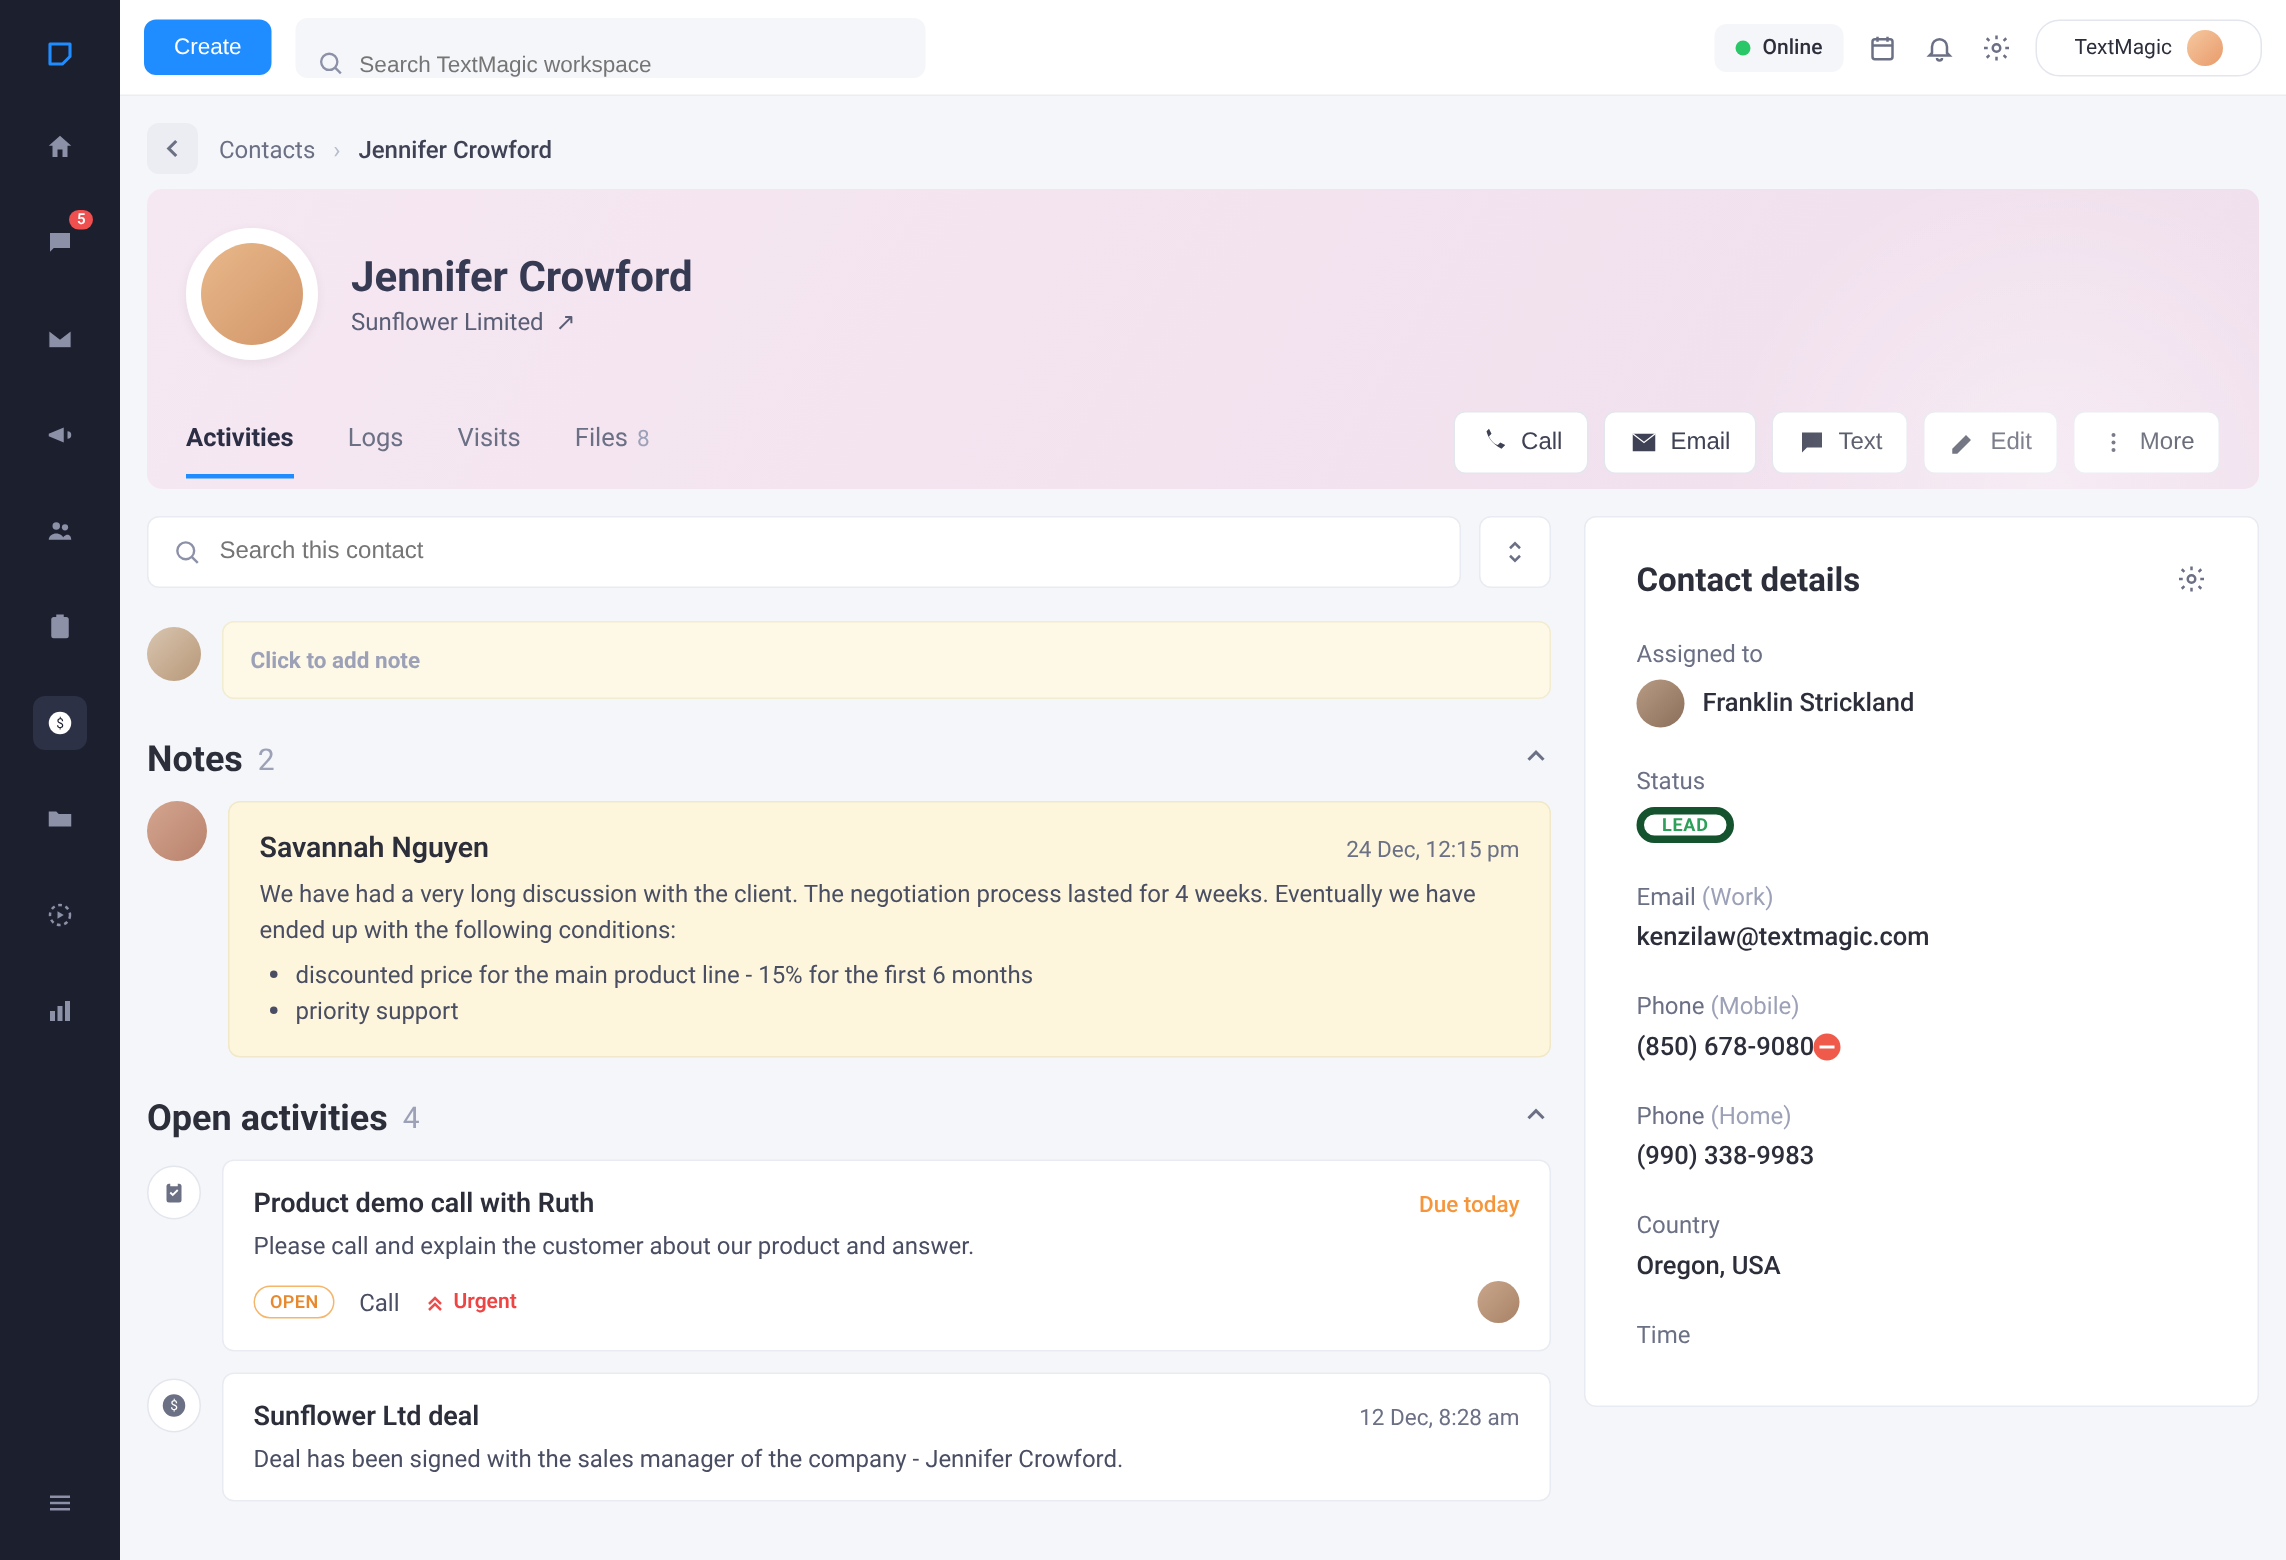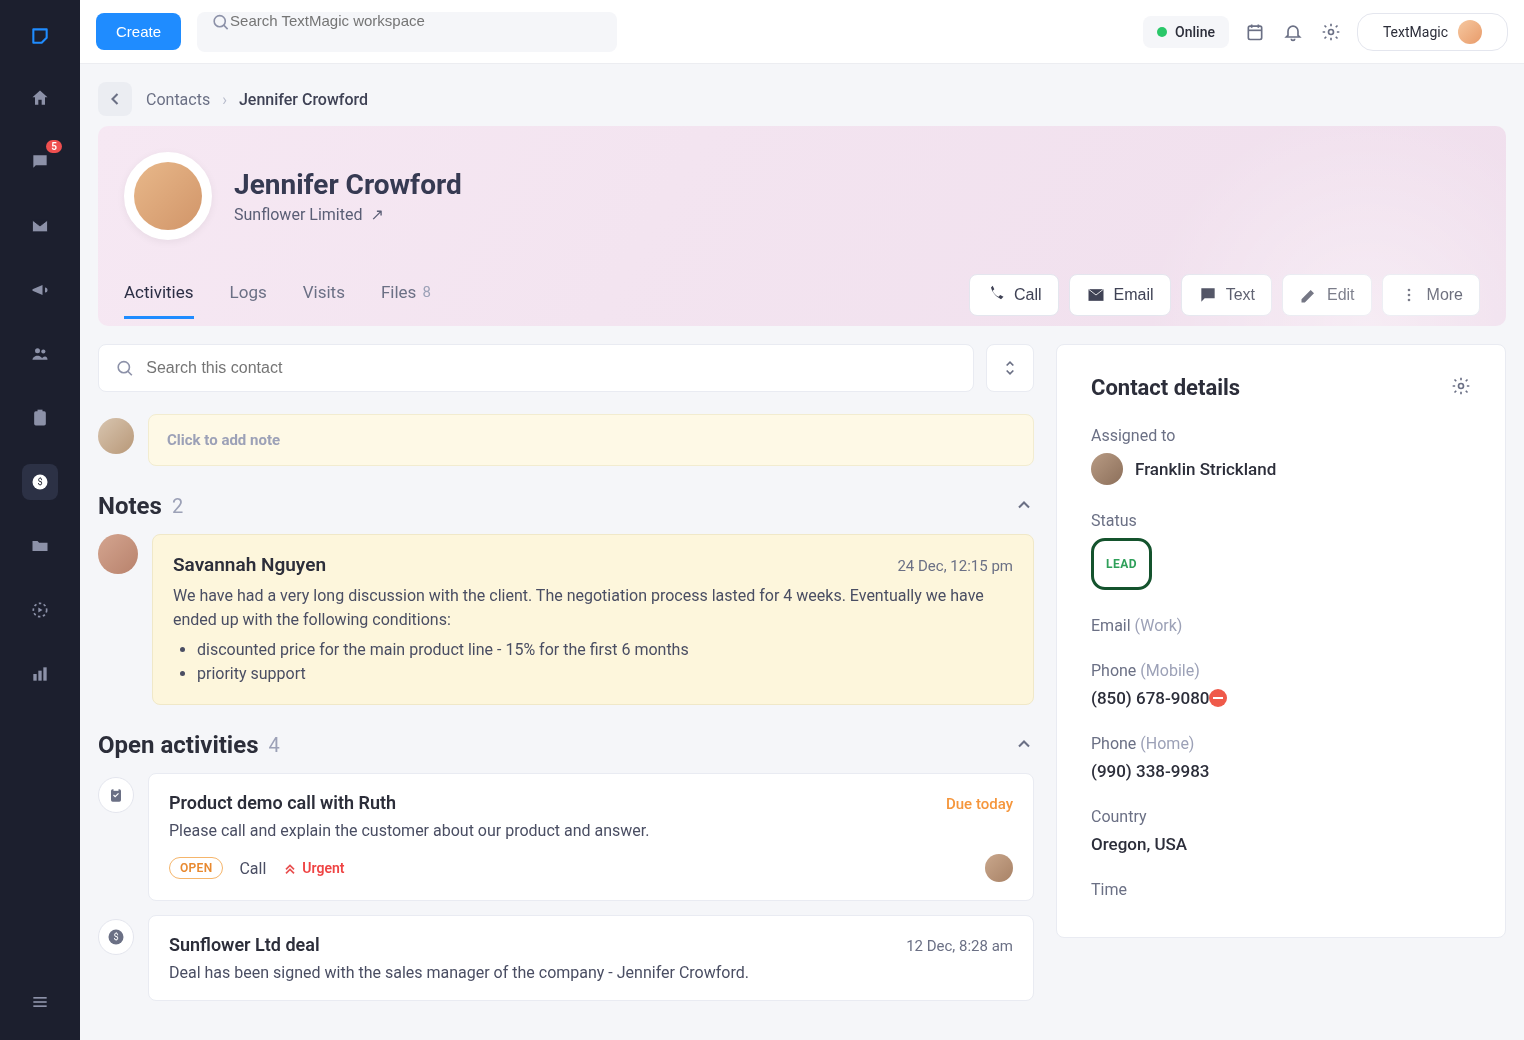--- a/index.html
+++ b/index.html
@@ -13,21 +13,21 @@
 .rail-item.active { background: #2c3145; color: #fff; }
 .rail-item .badge { position: absolute; top: -4px; right: -4px; background: #ef4f4f; color: #fff; font-size: 10px; font-weight: 600; border-radius: 10px; padding: 1px 5px; }
 .rail .hamburger { position: absolute; bottom: 20px; }
 
 
 .main { flex: 1; display: flex; flex-direction: column; background: #f5f6f9; }
 
 
 .topbar { height: 64px; background: #fff; border-bottom: 1px solid #ecedf1; display: flex; align-items: center; padding: 0 16px; gap: 16px; }
 .btn-create { background: #1f8cff; color: #fff; border: none; border-radius: 8px; padding: 10px 20px; font-size: 15px; font-weight: 500; cursor: pointer; }
-.search-global { flex: 0 0 420px; background: #f5f6f9; border-radius: 8px; height: 40px; display: flex; align-items: flex-start; padding: 0 14px; color: #8c91a8; }
+.search-global { flex: 0 0 420px; background: #f5f6f9; border-radius: 8px; height: 40px; display: flex; align-items: flex-end; padding: 0 14px; color: #8c91a8; gap: 10px; }
 .search-global input { border: none; background: transparent; outline: none; font-size: 15px; width: 100%; color: #2c2e3a; }
 .topbar-right { margin-left: auto; display: flex; align-items: center; gap: 14px; }
 .online-pill { background: #f5f6f9; border-radius: 8px; padding: 8px 14px; display: flex; align-items: center; gap: 8px; font-weight: 500; }
 .online-dot { width: 10px; height: 10px; background: #2ac769; border-radius: 50%; }
 .top-icon { width: 24px; height: 24px; color: #6b7085; cursor: pointer; display: flex; align-items: center; justify-content: center; }
 .user-chip { border: 1px solid #e4e6ee; border-radius: 16px; padding: 6px 25px; display: flex; align-items: center; gap: 10px; cursor: pointer; }
 .user-chip .av { width: 24px; height: 24px; border-radius: 50%; background: linear-gradient(135deg,#f6c8a0,#e89b6a); }
 
 
 .crumb-row { padding: 18px 18px 10px 18px; display: flex; align-items: center; gap: 14px; }
@@ -43,21 +43,21 @@
 .hero-head { display: flex; align-items: center; gap: 22px; }
 .avatar-large { width: 88px; height: 88px; border-radius: 50%; background: #fff; border: 4px solid #fff; overflow: hidden; box-shadow: 0 2px 8px rgba(0,0,0,0.06); position: relative; }
 .avatar-large::after { content: ""; position: absolute; inset: 6px; border-radius: 50%; background: linear-gradient(135deg,#e8b88a,#d19569); }
 .hero-name { font-size: 28px; font-weight: 700; color: #363a52; }
 .hero-company { color: #5a5e75; font-size: 16px; margin-top: 4px; }
 .hero-company .ext { margin-left: 4px; }
 
 .hero-bottom { display: flex; align-items: center; justify-content: space-between; margin-top: 34px; }
 .tabs { display: flex; gap: 36px; }
 .tab { padding-bottom: 14px; font-size: 17px; color: #6b7085; cursor: pointer; border-bottom: 3px solid transparent; display: flex; align-items: center; gap: 6px; }
-.tab.active { color: #2b2e44; font-weight: 400; border-bottom-color: #1f8cff; }
+.tab.active { color: #2b2e44; font-weight: 700; border-bottom-color: #1f8cff; }
 .tab .count { color: #9ca1b7; font-weight: 400; font-size: 15px; }
 .hero-actions { display: flex; gap: 10px; margin-bottom: 10px; }
 .act-btn { background: #fff; border: 1px solid #e4e6ee; border-radius: 8px; padding: 10px 16px; font-size: 16px; color: #3f4255; display: flex; align-items: center; gap: 8px; cursor: pointer; }
 
 
 .content { display: flex; gap: 22px; padding: 0 18px 18px 18px; margin-top: 18px; }
 .left { flex: 1; min-width: 0; }
 .right { width: 450px; }
 
 
@@ -110,21 +110,21 @@
 .panel { background: #fff; border: 1px solid #e9ebf2; border-radius: 8px; padding: 30px 34px; }
 .panel-head { display: flex; justify-content: space-between; align-items: center; margin-bottom: 26px; }
 .panel-title { font-size: 22px; font-weight: 700; }
 .panel-gear { color: #6b7085; cursor: pointer; }
 .field { margin-bottom: 26px; }
 .field-label { color: #6b7085; font-size: 16px; margin-bottom: 8px; }
 .field-label .muted { color: #9ca1b7; }
 .field-value { color: #2c2e3a; font-size: 17px; font-weight: 500; }
 .assigned-row { display: flex; align-items: center; gap: 12px; }
 .assigned-av { width: 32px; height: 32px; border-radius: 50%; background: linear-gradient(135deg,#b89b84,#8c6f5a); }
-.lead-badge { display: inline-block; border: 3px solid #14532d; color: #2fa05a; border-radius: 14px; padding: 16px 12px; font-size: 12px; font-weight: 700; letter-spacing: 0.5px; }
+.lead-badge { display: inline-block; border: 5px solid #14532d; color: #2fa05a; border-radius: 14px; padding: 0 12px; font-size: 12px; font-weight: 700; letter-spacing: 0.5px; }
 .phone-row { display: flex; align-items: center; }
 .dnc { width: 18px; height: 18px; border-radius: 50%; background: #ef5a4a; position: relative; }
 .dnc::after { content: ""; position: absolute; left: 4px; right: 4px; top: 8px; height: 2px; background: #fff; }
 
 svg { width: 20px; height: 20px; }
 </style>
 </head>
 <body>
 
 <div class="app">
@@ -438,20 +438,21 @@
             </div>
           </div>
 
           <div class="field">
             <div class="field-label">Status</div>
             <span class="lead-badge">LEAD</span>
           </div>
 
           <div class="field">
             <div class="field-label"><span>Email</span> <span class="muted">(Work)</span></div>
+            <div class="field-value">kenzilaw@textmagic.com</div>
           </div>
 
           <div class="field">
             <div class="field-label"><span>Phone</span> <span class="muted">(Mobile)</span></div>
             <div class="phone-row">
               <div class="field-value">(850) 678-9080</div>
               <span class="dnc"></span>
             </div>
           </div>
 

